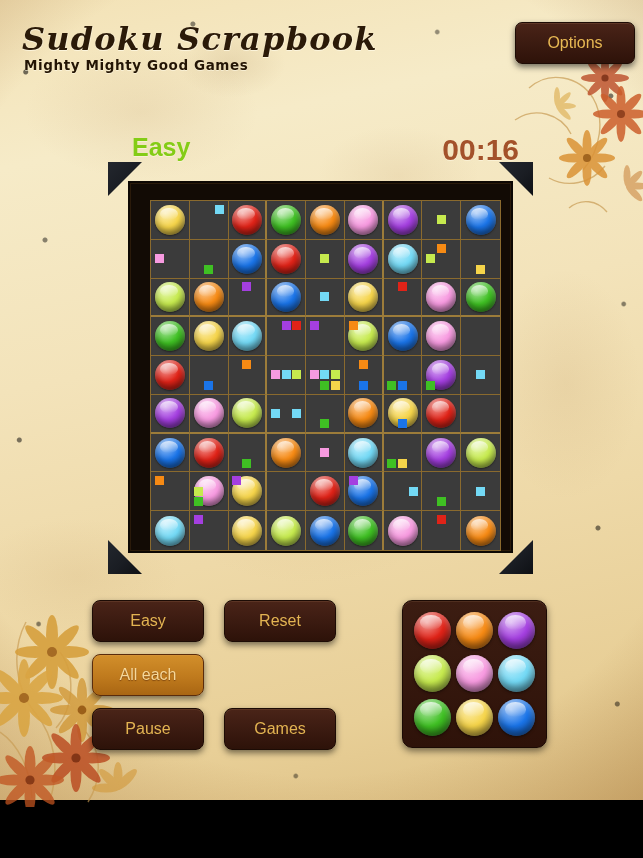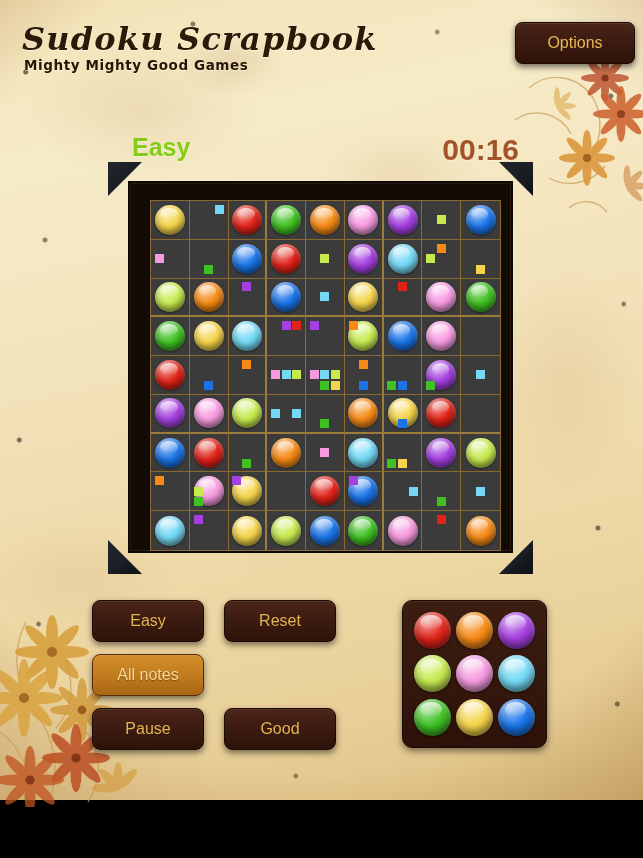--- a/index.html
+++ b/index.html
@@ -1147,24 +1147,24 @@
           </div>
         </div>
     </div>
     <div class="corner" id="corner-tl"></div>
     <div class="corner" id="corner-tr"></div>
     <div class="corner" id="corner-bl"></div>
     <div class="corner" id="corner-br"></div>
   </div>
 
   <div class="btn" id="btn-note">Easy</div>
-  <div class="btn active" id="btn-allnotes">All notes</div>
+  <div class="btn active" id="btn-allnotes">All each</div>
   <div class="btn" id="btn-reset">Reset</div>
   <div class="btn" id="btn-pause">Pause</div>
-  <div class="btn" id="btn-clear">Good</div>
+  <div class="btn" id="btn-clear">Games</div>
 
   <div id="palette">
       <div class="pal-slot">
         <div class="pal-orb" style="background: radial-gradient(circle at 35% 28%, rgb(241, 156, 151) 0%, rgb(224, 35, 24) 48%, rgb(130, 20, 14) 100%);"></div>
       </div>
       <div class="pal-slot">
         <div class="pal-orb" style="background: radial-gradient(circle at 35% 28%, rgb(251, 202, 149) 0%, rgb(246, 138, 20) 48%, rgb(143, 80, 12) 100%);"></div>
       </div>
       <div class="pal-slot">
         <div class="pal-orb" style="background: radial-gradient(circle at 35% 28%, rgb(214, 169, 241) 0%, rgb(164, 63, 224) 48%, rgb(95, 37, 130) 100%);"></div>

